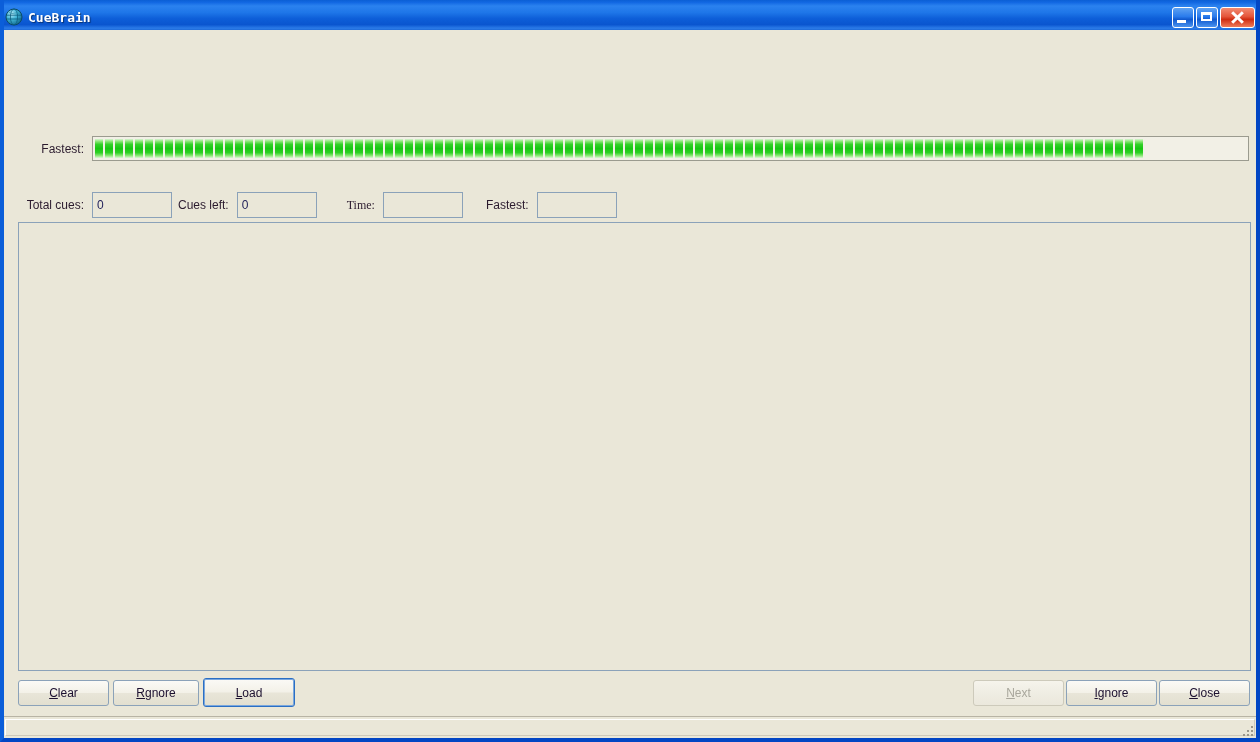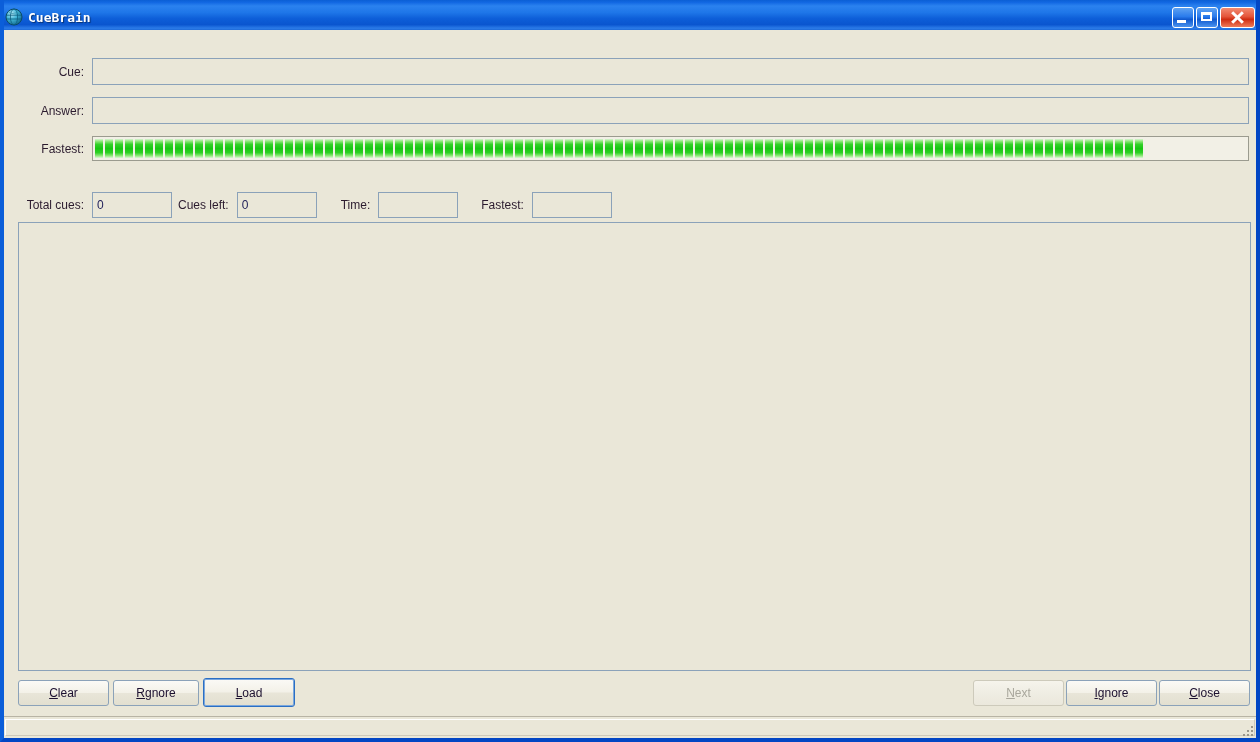--- a/index.html
+++ b/index.html
@@ -328,29 +328,21 @@
     <span class="tb-buttons">
       <span class="tb-btn tb-min"></span>
       <span class="tb-btn tb-max"></span>
       <span class="tb-btn tb-close"></span>
     </span>
   </div>
 
 
   <div class="client">
 
-    <div class="field-row" id="cue-row">
-      <div class="row-label">Cue:</div>
-      <input class="textfield wide-field" type="text" value="" style="">
-    </div>
-
-    <div class="field-row" id="ans-row">
-      <div class="row-label">Answer:</div>
-      <input class="textfield wide-field" type="text" value="" style="">
-    </div>
+
 
     <div class="field-row" id="prog-row">
       <div class="row-label">Fastest:</div>
       <div class="progress-outer">
         <div class="progress-fill" id="progress-fill">
             <span class="seg"></span>
             <span class="seg"></span>
             <span class="seg"></span>
             <span class="seg"></span>
             <span class="seg"></span>
@@ -458,21 +450,21 @@
       </div>
     </div>
 
     <div class="field-row" id="stats-row">
       <div class="stat-label" style="width:80px;text-align:right;padding-right:8px;">Total cues:</div>
       <input class="stat-input" style="width: 80px;" type="text" value="0">
 
       <div class="stat-label" style="margin-left:6px;">Cues left:</div>
       <input class="stat-input" style="width: 80px; margin-left: 8px;" type="text" value="0">
 
-      <div class="stat-label" style="margin-left:24px;">Time:</div>
+      <div class="stat-label" style="margin-left:30px;font-family:Liberation Serif, serif;">Time:</div>
       <input class="stat-input" style="width: 80px; margin-left: 8px;" type="text" value="">
 
       <div class="stat-label" style="margin-left:23px;">Fastest:</div>
       <input class="stat-input" style="width: 80px; margin-left: 8px;" type="text" value="">
     </div>
 
     <div class="content-panel"></div>
 
     <div class="button-row">
       <div class="btn" style="left:14px; width:91px;">

